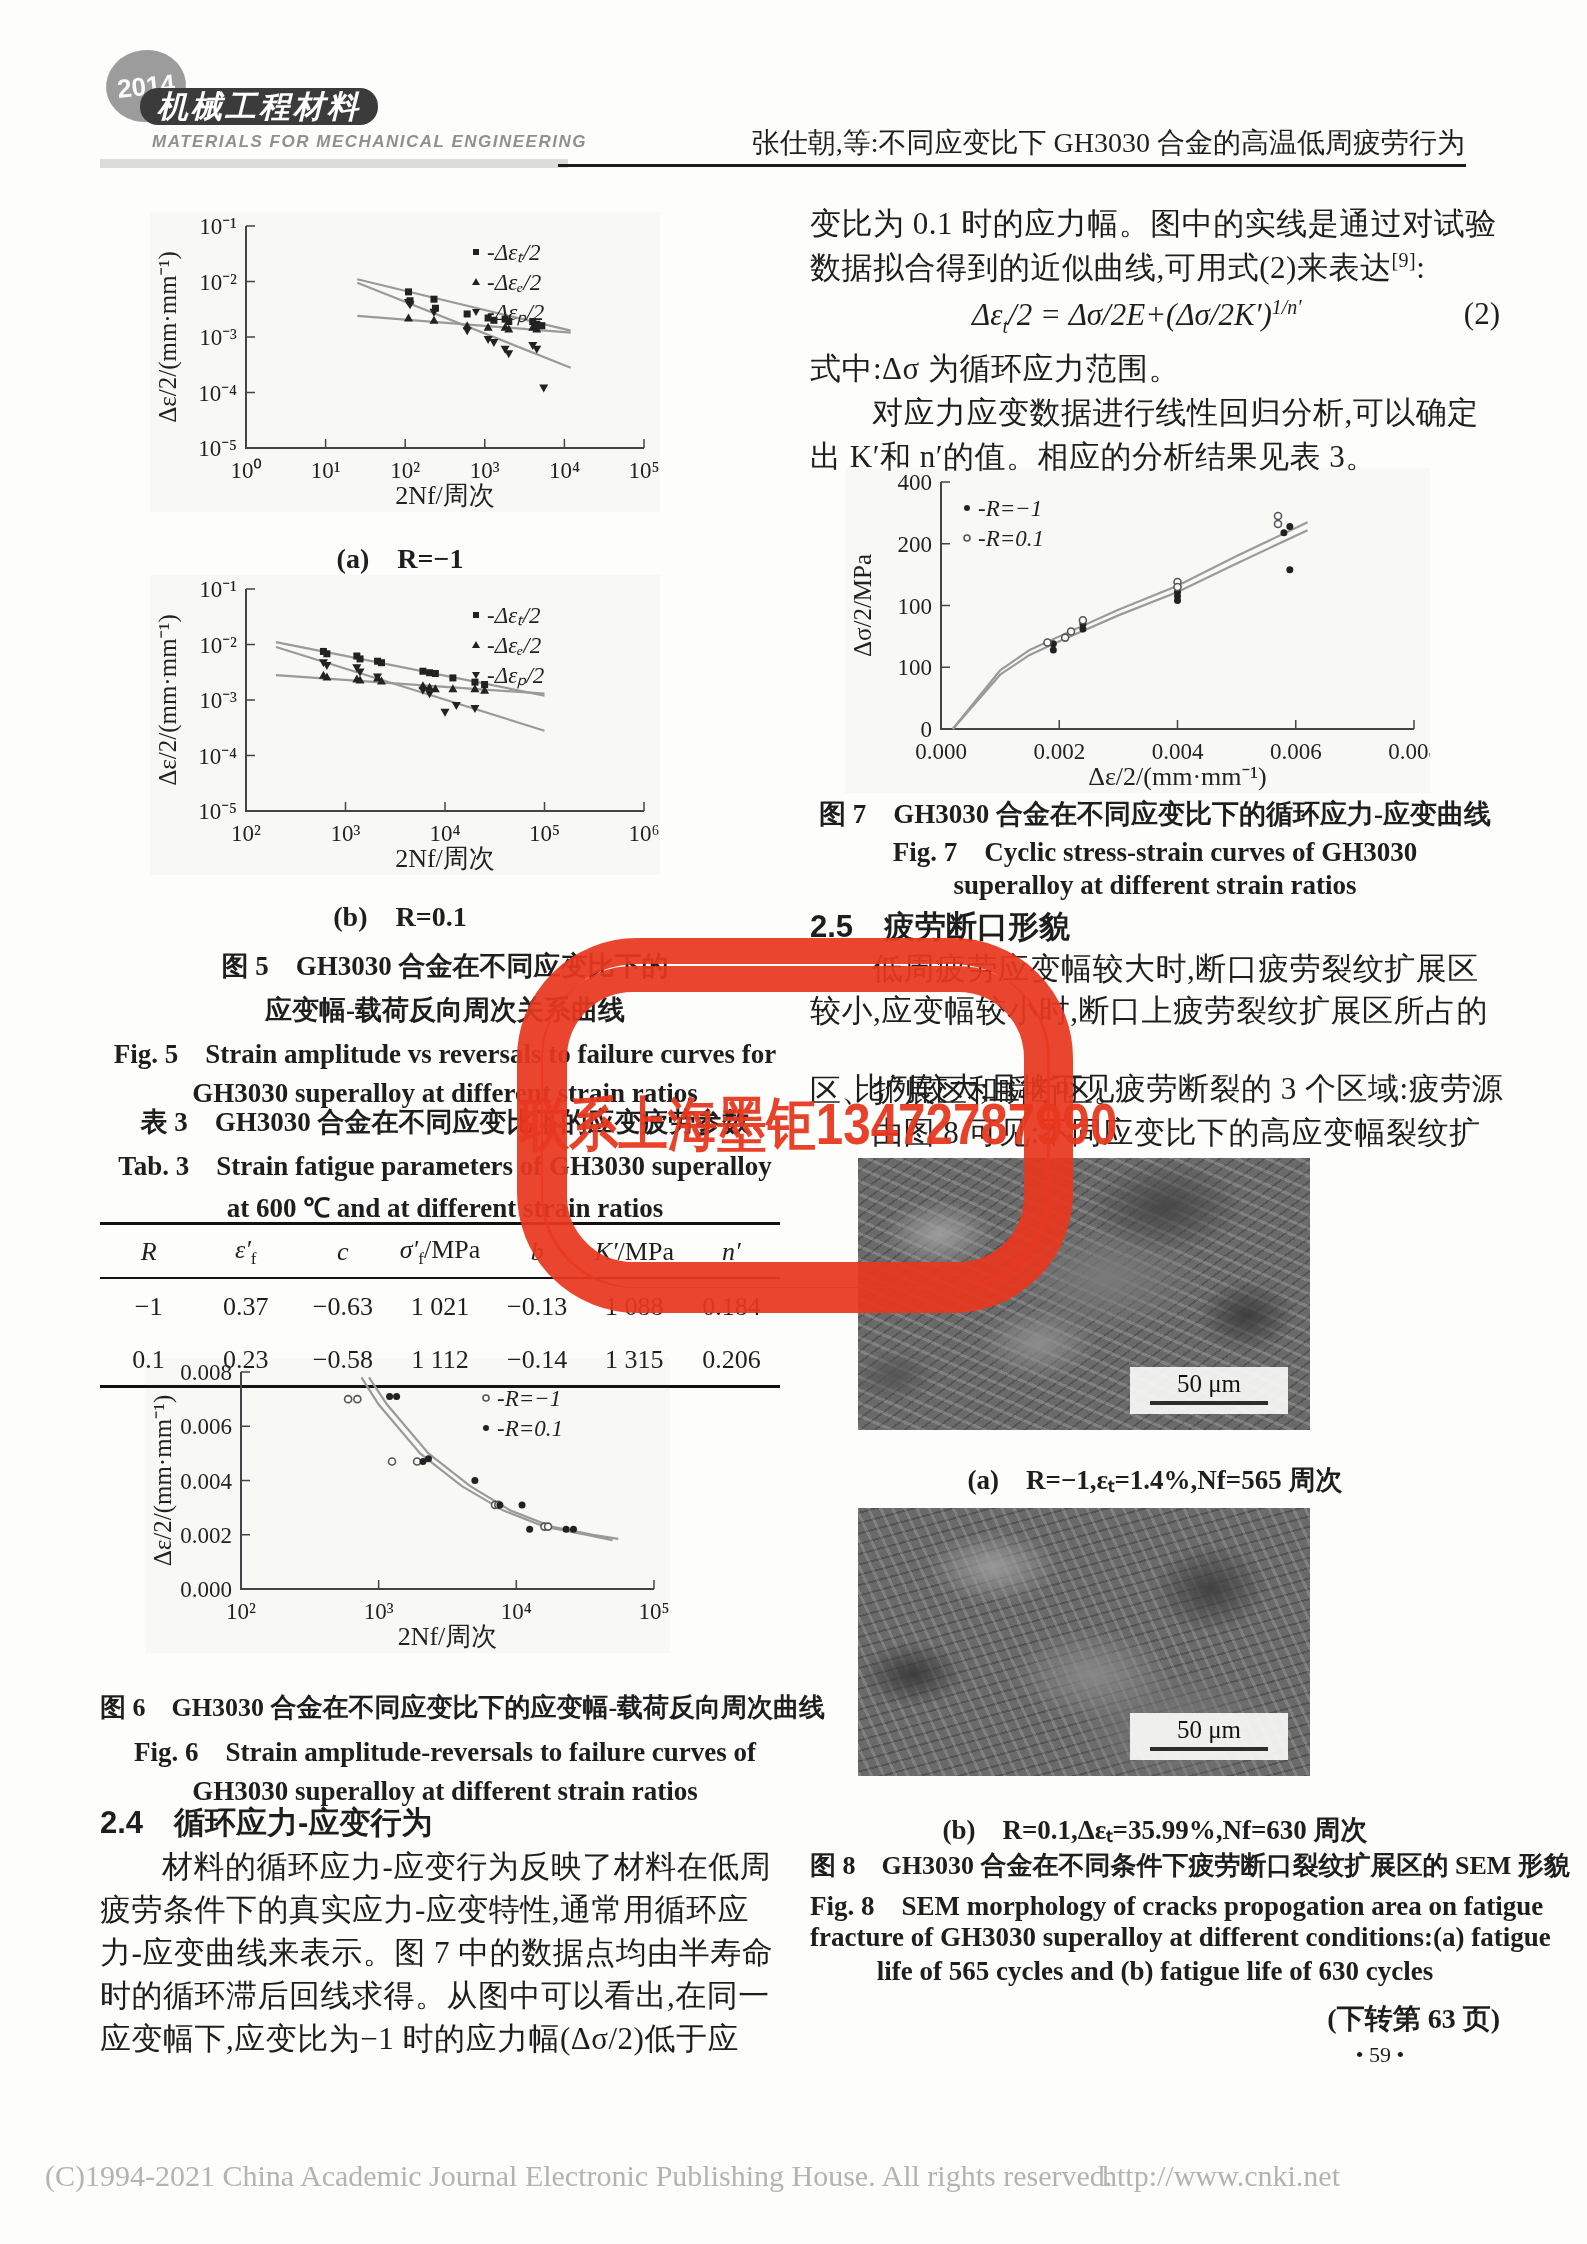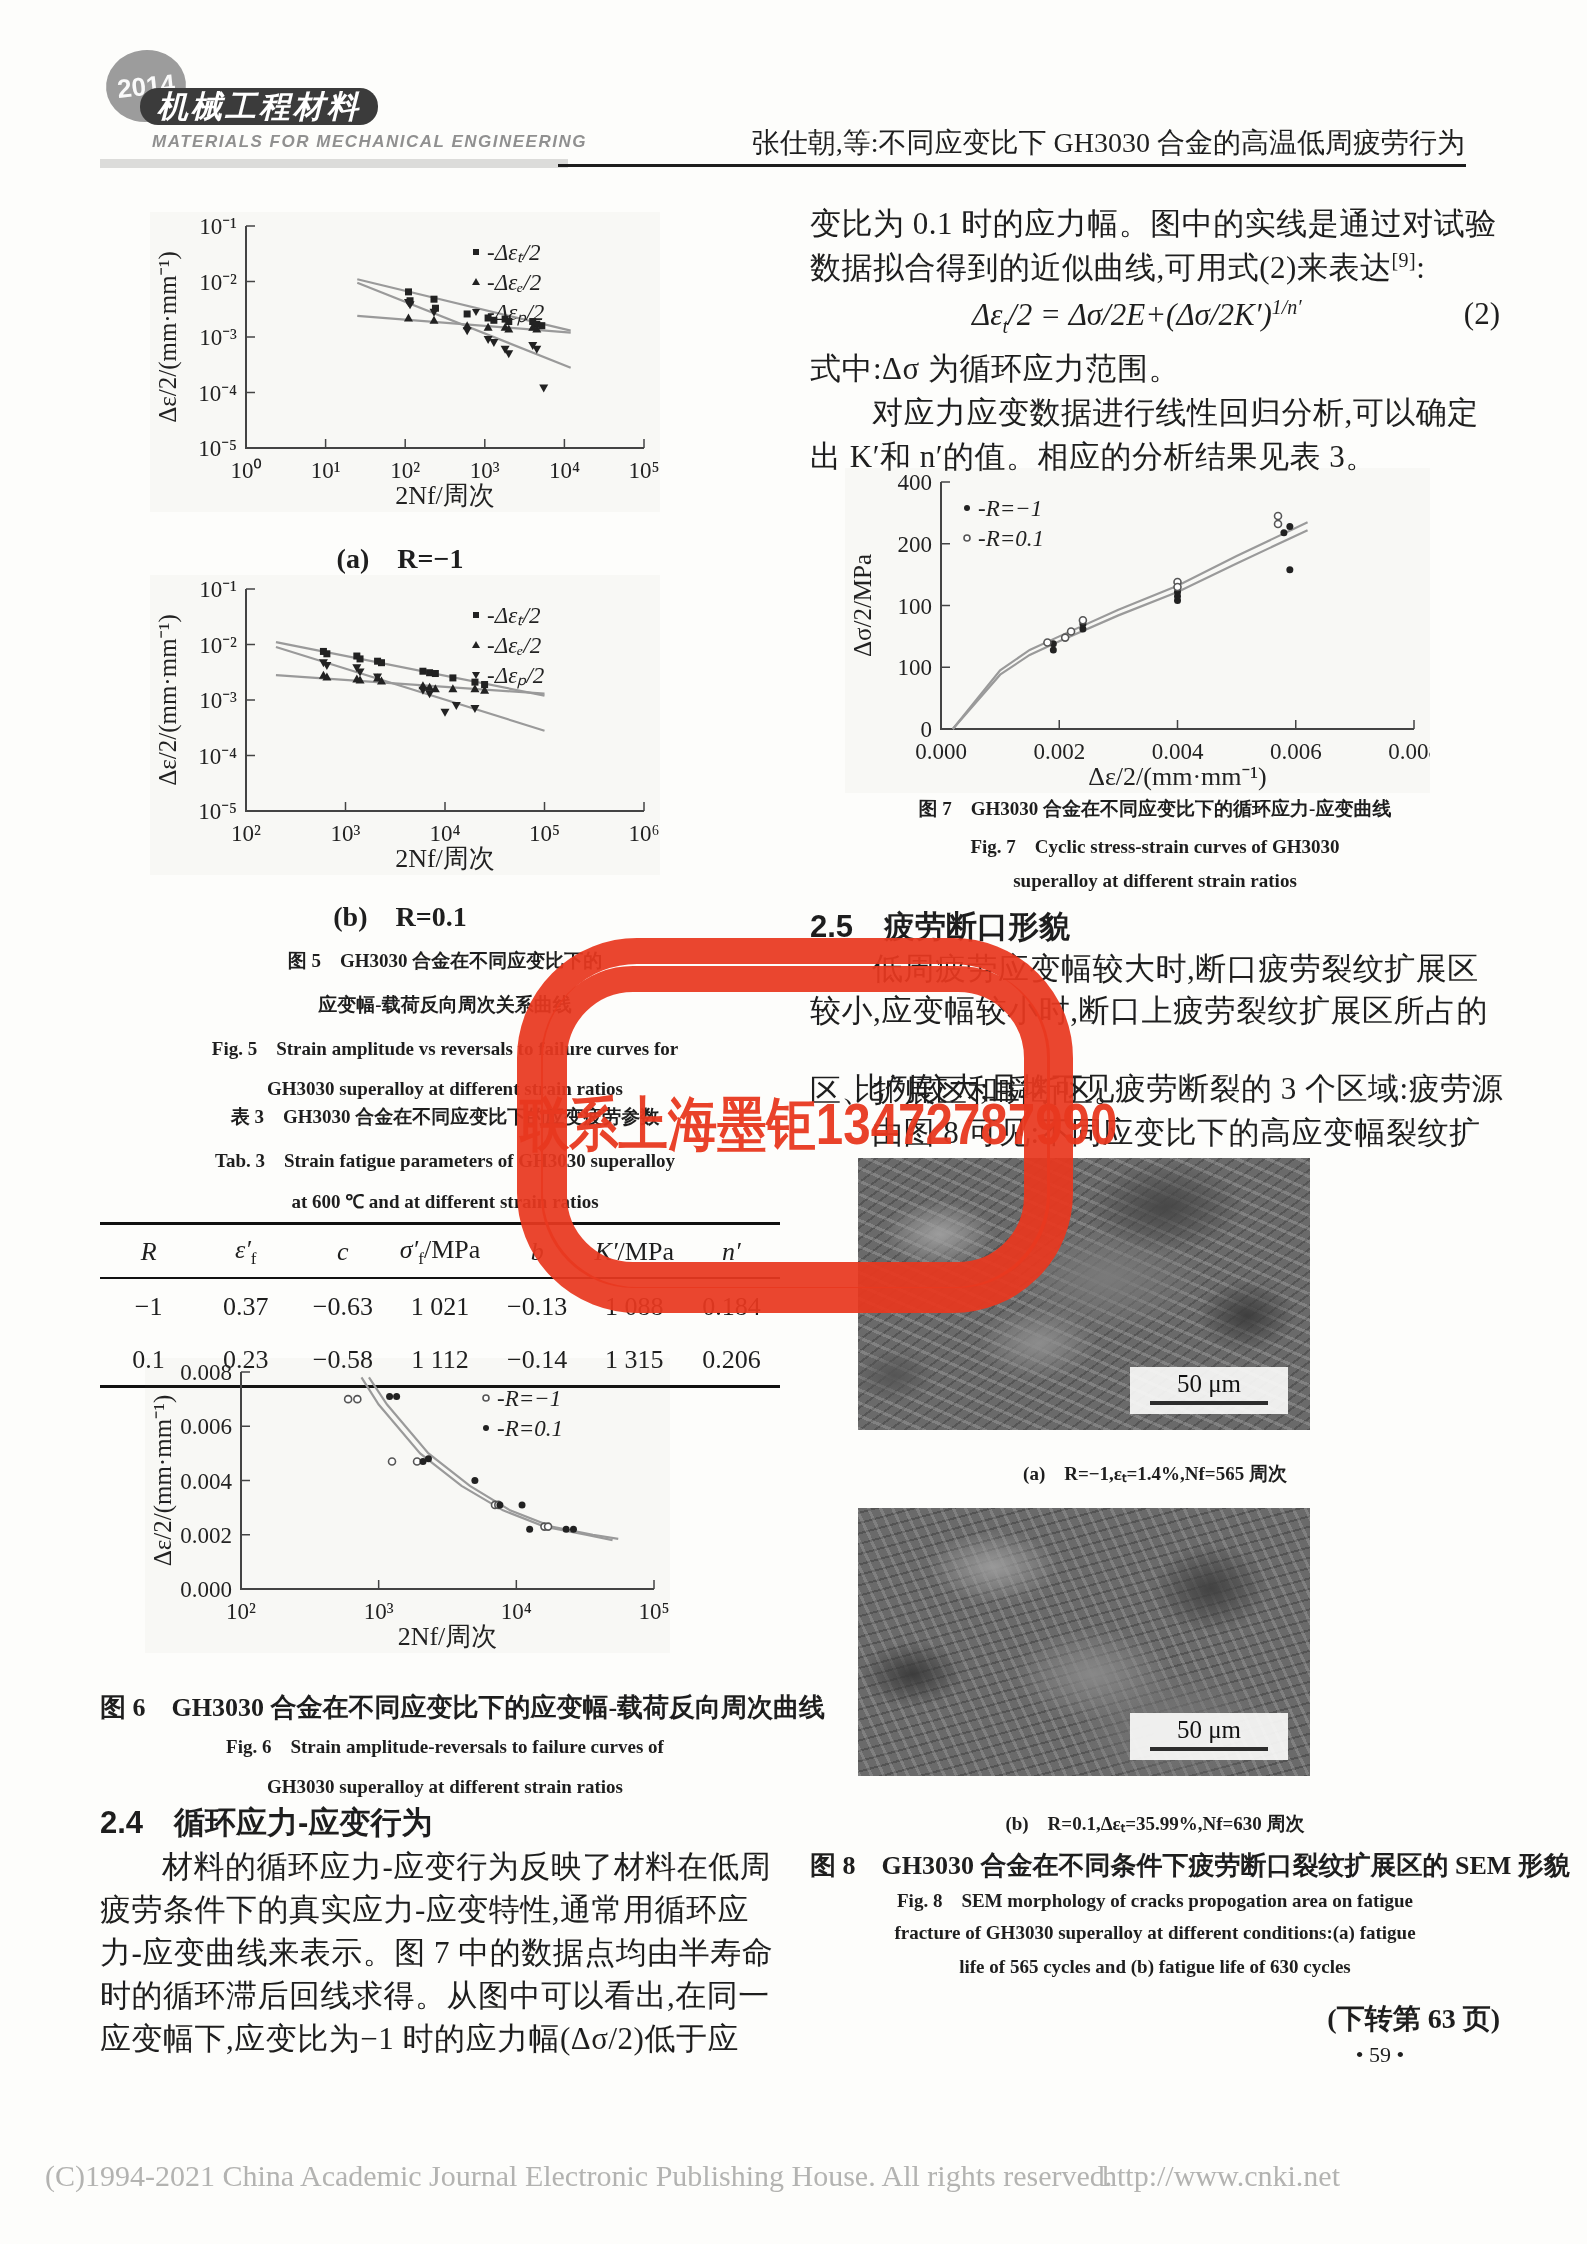--- a/index.html
+++ b/index.html
@@ -1,21 +1,21 @@
 <!DOCTYPE html>
 <html><head>
 <meta charset="utf-8">
 <style>
   html,body{margin:0;padding:0;background:#e8e8e8;}
   .page{position:relative;width:1587px;height:2244px;background:#fdfdfb;overflow:hidden;
         color:#1e1e1e;font-family:"Liberation Serif",serif;}
   .abs{position:absolute;}
   .body-line{font-size:31px;white-space:nowrap;letter-spacing:.5px;}
   .indent{padding-left:62px;}
-  .cap{font-weight:bold;text-align:center;font-size:19px;white-space:nowrap;}
+  .cap{font-weight:bold;text-align:center;font-size:27px;white-space:nowrap;}
   .capbig{font-weight:bold;text-align:center;font-size:28px;white-space:nowrap;}
   .h2{font-family:"Liberation Sans",sans-serif;font-weight:bold;font-size:31px;white-space:nowrap;}
   .chart{position:absolute;background:rgba(120,120,110,0.04);}
   
   .logo-circle{position:absolute;left:106px;top:50px;width:80px;height:72px;background:#9c9c9c;
      border-radius:50%;color:#fafafa;font-family:"Liberation Sans",sans-serif;font-weight:bold;
      font-size:26px;display:flex;align-items:center;justify-content:center;transform:rotate(-6deg);}
   .logo-banner{position:absolute;left:140px;top:88px;width:238px;height:37px;background:#3b3b3b;
      border-radius:18px;color:#fff;display:flex;align-items:center;justify-content:center;
      font-family:"Liberation Sans",sans-serif;font-style:italic;font-weight:bold;font-size:31px;letter-spacing:3px;}

